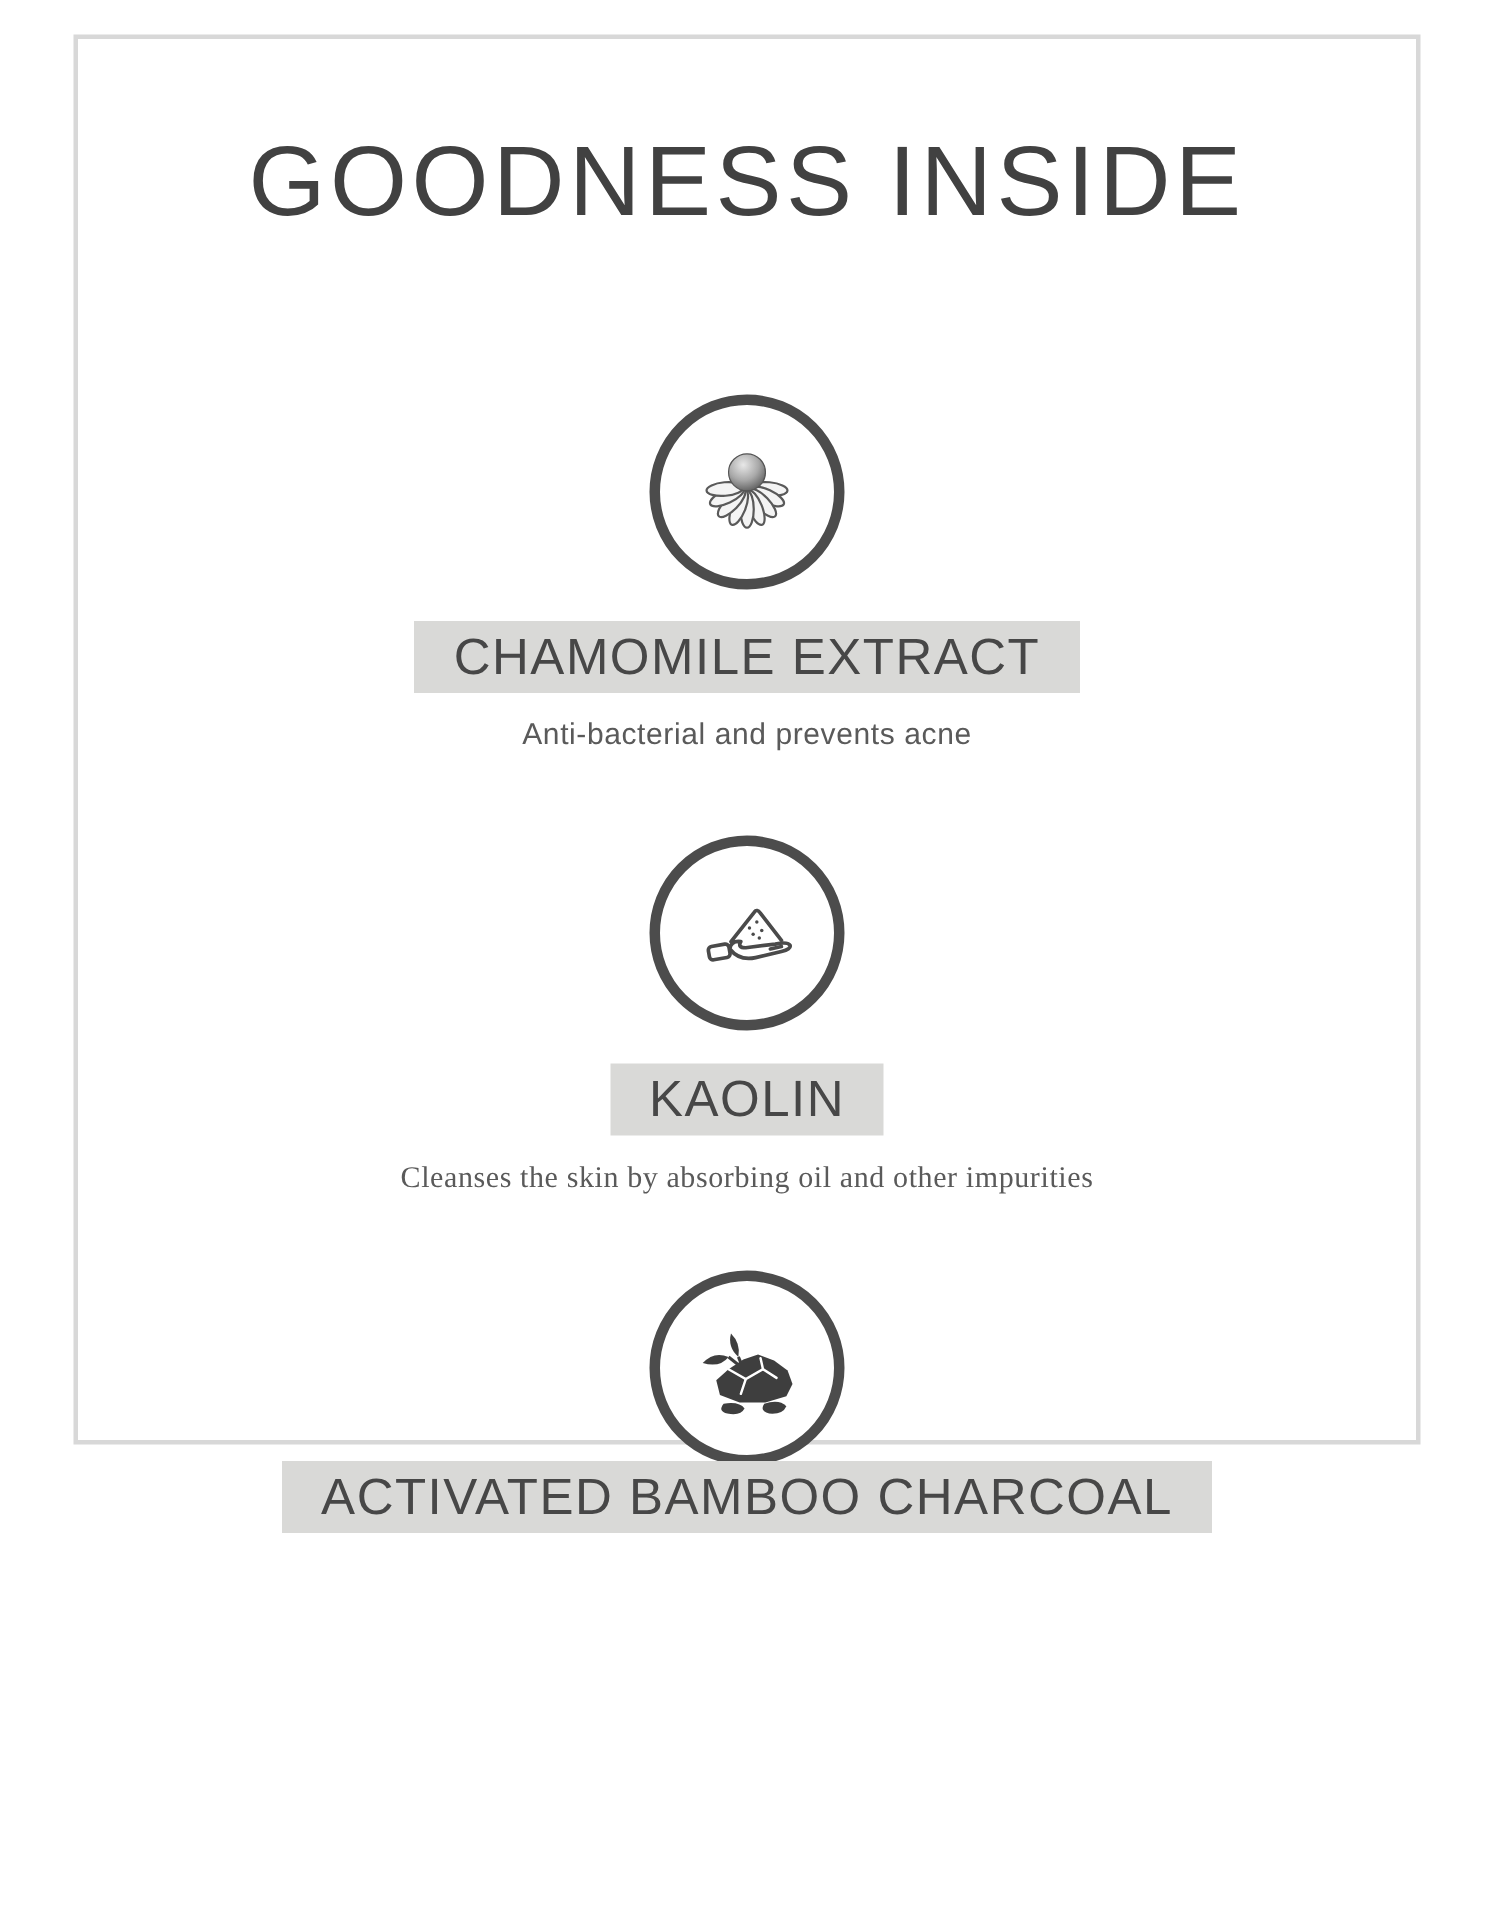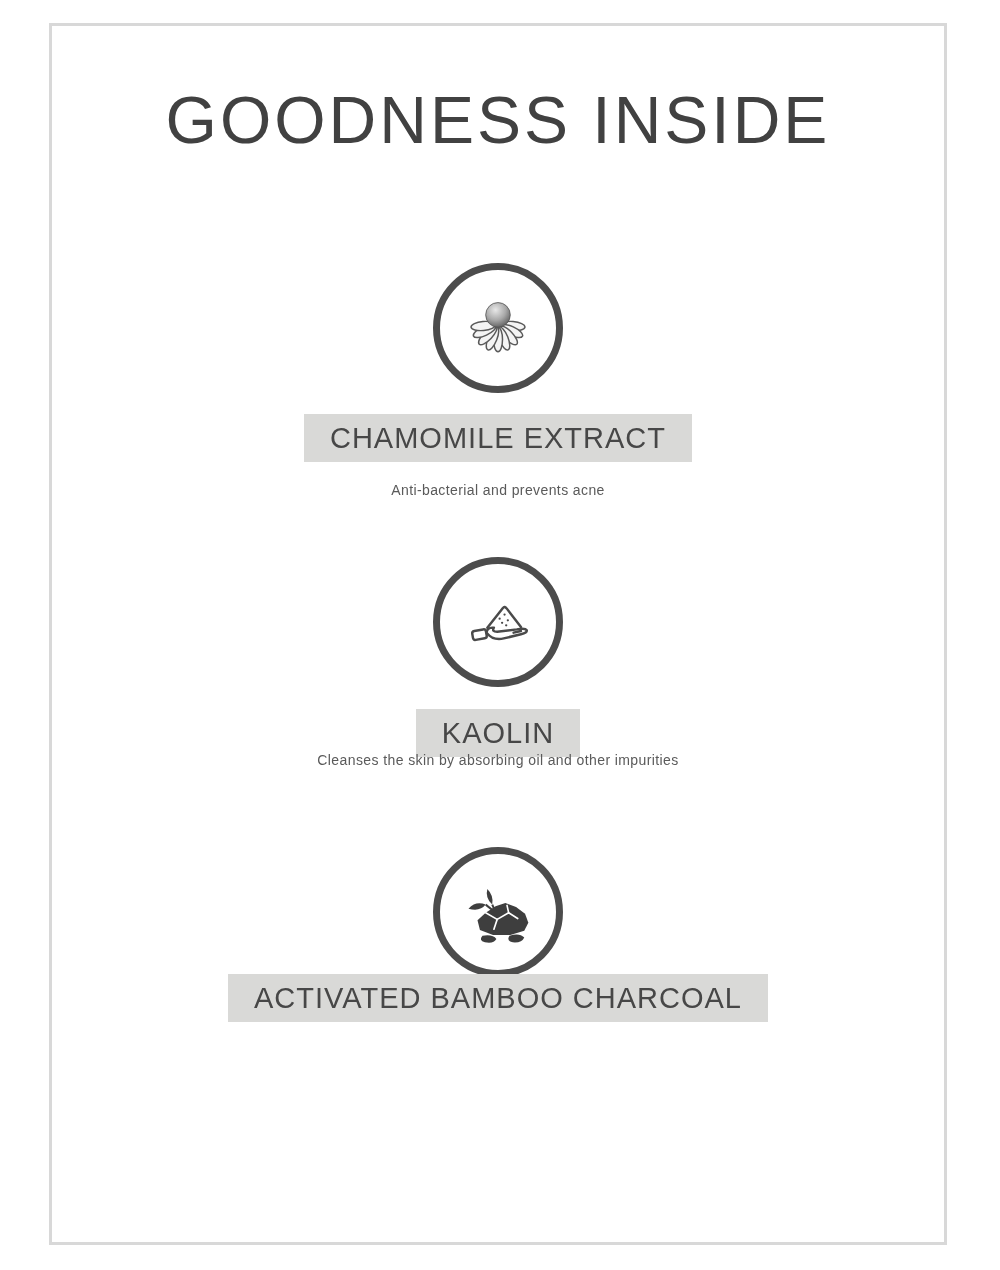--- a/index.html
+++ b/index.html
@@ -15,21 +15,21 @@
   * { margin: 0; padding: 0; box-sizing: border-box; }
   html, body {
     width: 1000px; height: 1270px;
     background: var(--background);
     font-family: "Liberation Sans", sans-serif;
     overflow: hidden;
   }
   .frame {
     position: absolute;
     left: 49px; top: 23px;
-    width: 898px; height: 1222px;
+    width: 898px; height: 940px;
     border: 3px solid var(--frame-border);
     background: var(--background);
   }
   .center-block {
     position: absolute;
     left: 0; right: 0;
     text-align: center;
   }
   .page-title {
     top: 56px;
@@ -46,42 +46,42 @@
     border-radius: 50%;
     display: flex; align-items: center; justify-content: center;
     background: var(--background);
   }
   .icon-circle svg { width: 82px; height: 82px; }
   .ing-label-row { line-height: 0; }
   .ing-label {
     display: inline-block;
     background: var(--label-bg);
     color: var(--label-text);
-    font-size: 29px;
+    font-size: 34px;
     font-weight: 400;
     letter-spacing: 1px;
     line-height: 34px;
     padding: 7px 26px;
     white-space: nowrap;
   }
   .ing-desc {
     color: var(--description-text);
-    font-size: 14px;
+    font-size: 20px;
     font-weight: 400;
     letter-spacing: 0.4px;
     line-height: 28px;
     white-space: pre-line;
   }
   
   .pos-icon-1  { top: 237px; }
   .pos-label-1 { top: 388px; }
   .pos-desc-1  { top: 450px; }
   .pos-icon-2  { top: 531px; }
   .pos-label-2 { top: 683px; }
-  .pos-desc-2  { top: 720px; }
+  .pos-desc-2  { top: 745px; font-family: Liberation Serif, serif; }
   .pos-icon-3  { top: 821px; }
   .pos-label-3 { top: 948px; }
   .pos-desc-3  { top: 1040px; }
 </style>
 </head>
 <body>
 
 <div class="frame">
 
   <h1 class="center-block page-title">GOODNESS INSIDE</h1>

